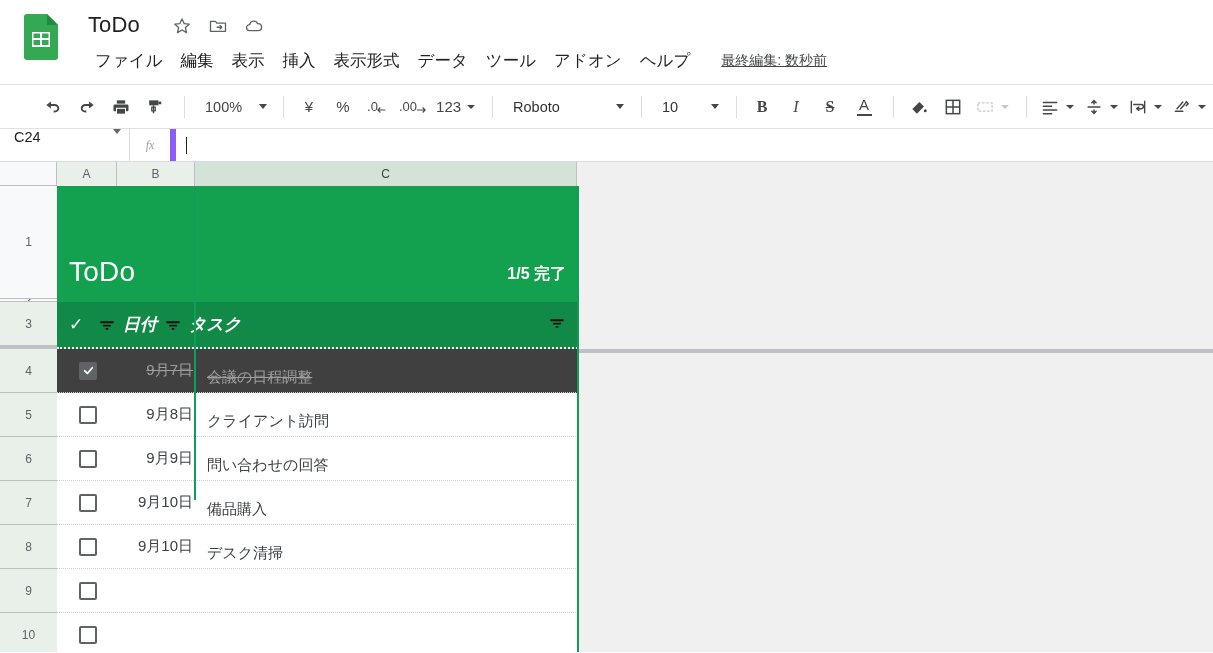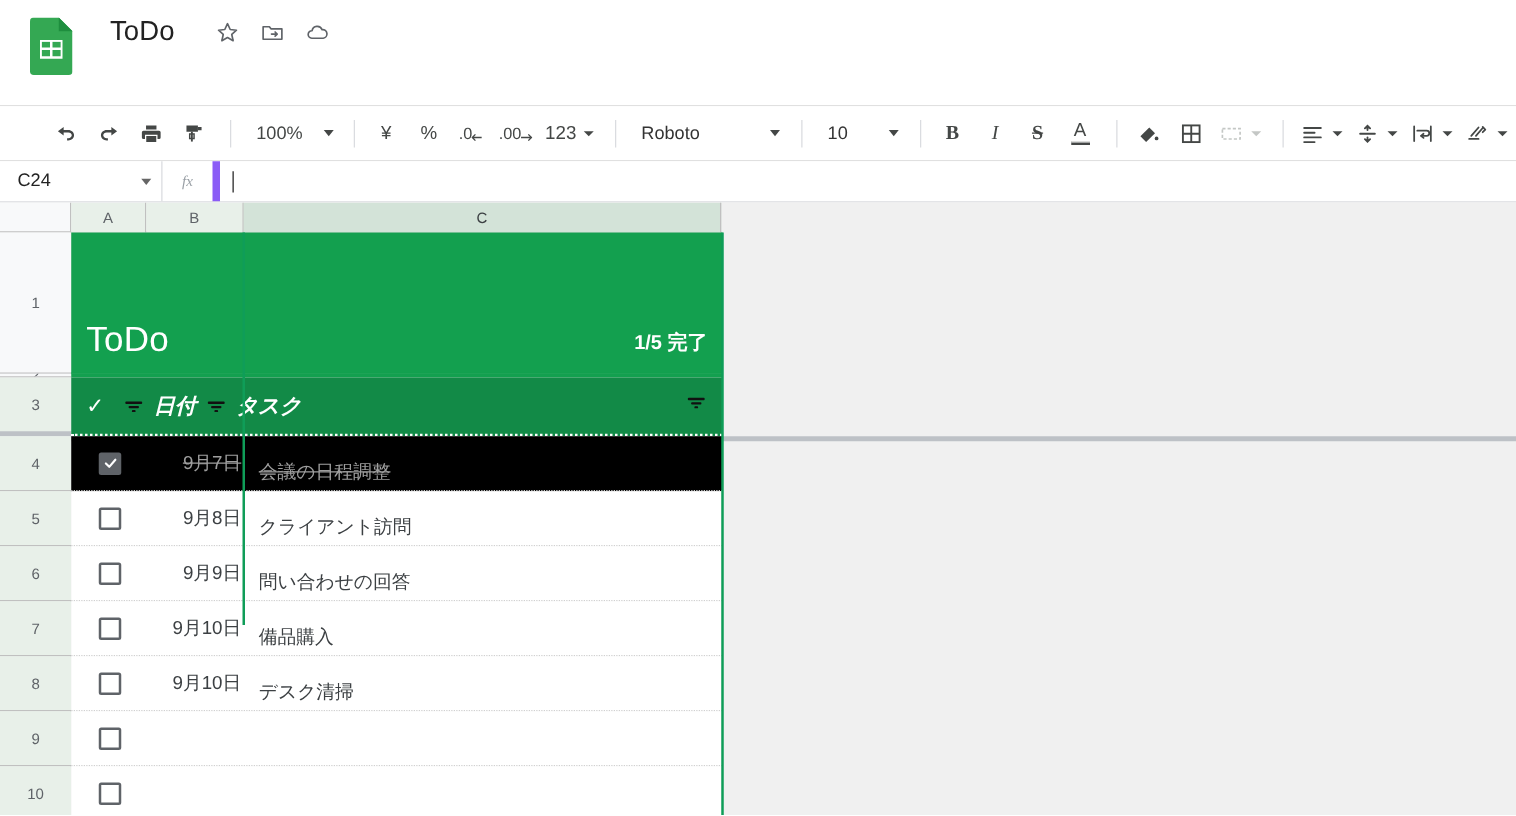--- a/index.html
+++ b/index.html
@@ -97,21 +97,21 @@
   
   .formulabar {
     position: relative;
     height: 33px;
     background: #ffffff;
     border-bottom: 1px solid #dadce0;
     display: flex; align-items: center;
   }
   .namebox {
     width: 130px; height: 100%;
-    display: flex; align-items: center; justify-content: space-between;
+    display: flex; justify-content: space-between;
     padding: 0 8px 0 14px;
     font-size: 14.5px; color: #222222;
     border-right: 1px solid #dadce0;
     cursor: text;
   }
   .namebox .caret { border-top-color: #666; }
   .fx {
     width: 46px; text-align: center;
     font-family: "Liberation Serif", serif; font-style: italic;
     font-size: 12px; color: #9aa0a6;
@@ -200,21 +200,21 @@
     position: absolute; left: 0; width: 1213px; height: 4px;
     background: #bdc1c6;
   }
 
   .taskrow {
     width: 521px; height: 44px; background: #ffffff;
     display: flex; align-items: center;
     border-bottom: 1px dotted #d0d0d0;
     position: relative;
   }
-  .taskrow.done { background: #000000; }
+  .taskrow.done { background: #404040; }
   .cb {
     width: 18px; height: 18px; margin-left: 22px;
     border: 2px solid #5f6368; border-radius: 2px;
     background: #ffffff; flex: none; cursor: pointer;
   }
   .cb.checked {
     background: #5f6368; border-color: #5f6368;
     display: flex; align-items: center; justify-content: center;
   }
   .cb.checked svg { display: block; }
@@ -269,20 +269,32 @@
         <path d="M11 13.5h5M14.5 11.5l2 2-2 2" stroke-linecap="round"></path>
       </svg>
     </span>
     <span class="ic">
       <svg width="20" height="20" viewBox="0 0 24 24" fill="none" stroke="#5f6368" stroke-width="1.6" stroke-linejoin="round">
         <path d="M6.5 17.5a3.6 3.6 0 0 1 .3-7.2 5 5 0 0 1 9.6-1 3.9 3.9 0 0 1 1.1 8.2z"></path>
       </svg>
     </span>
   </div>
 
+  <div class="menubar">
+    <div class="menu-item">ファイル</div>
+    <div class="menu-item">編集</div>
+    <div class="menu-item">表示</div>
+    <div class="menu-item">挿入</div>
+    <div class="menu-item">表示形式</div>
+    <div class="menu-item">データ</div>
+    <div class="menu-item">ツール</div>
+    <div class="menu-item">アドオン</div>
+    <div class="menu-item">ヘルプ</div>
+    <div class="last-edit">最終編集: 数秒前</div>
+  </div>
 </div>
 
 <div class="toolbar">
 
   <div class="tb-btn">
     <span>
       <svg width="20" height="20" viewBox="0 0 24 24" fill="#444746">
         <path d="M9.5 8.5H14c3 0 5.5 2.2 5.5 5s-2.5 5-5.5 5h-1.2v-2.2H14c1.8 0 3.3-1.3 3.3-2.8S15.8 10.7 14 10.7H9.5v3L4 9.6 9.5 5.4z"></path>
       </svg>
     </span>

